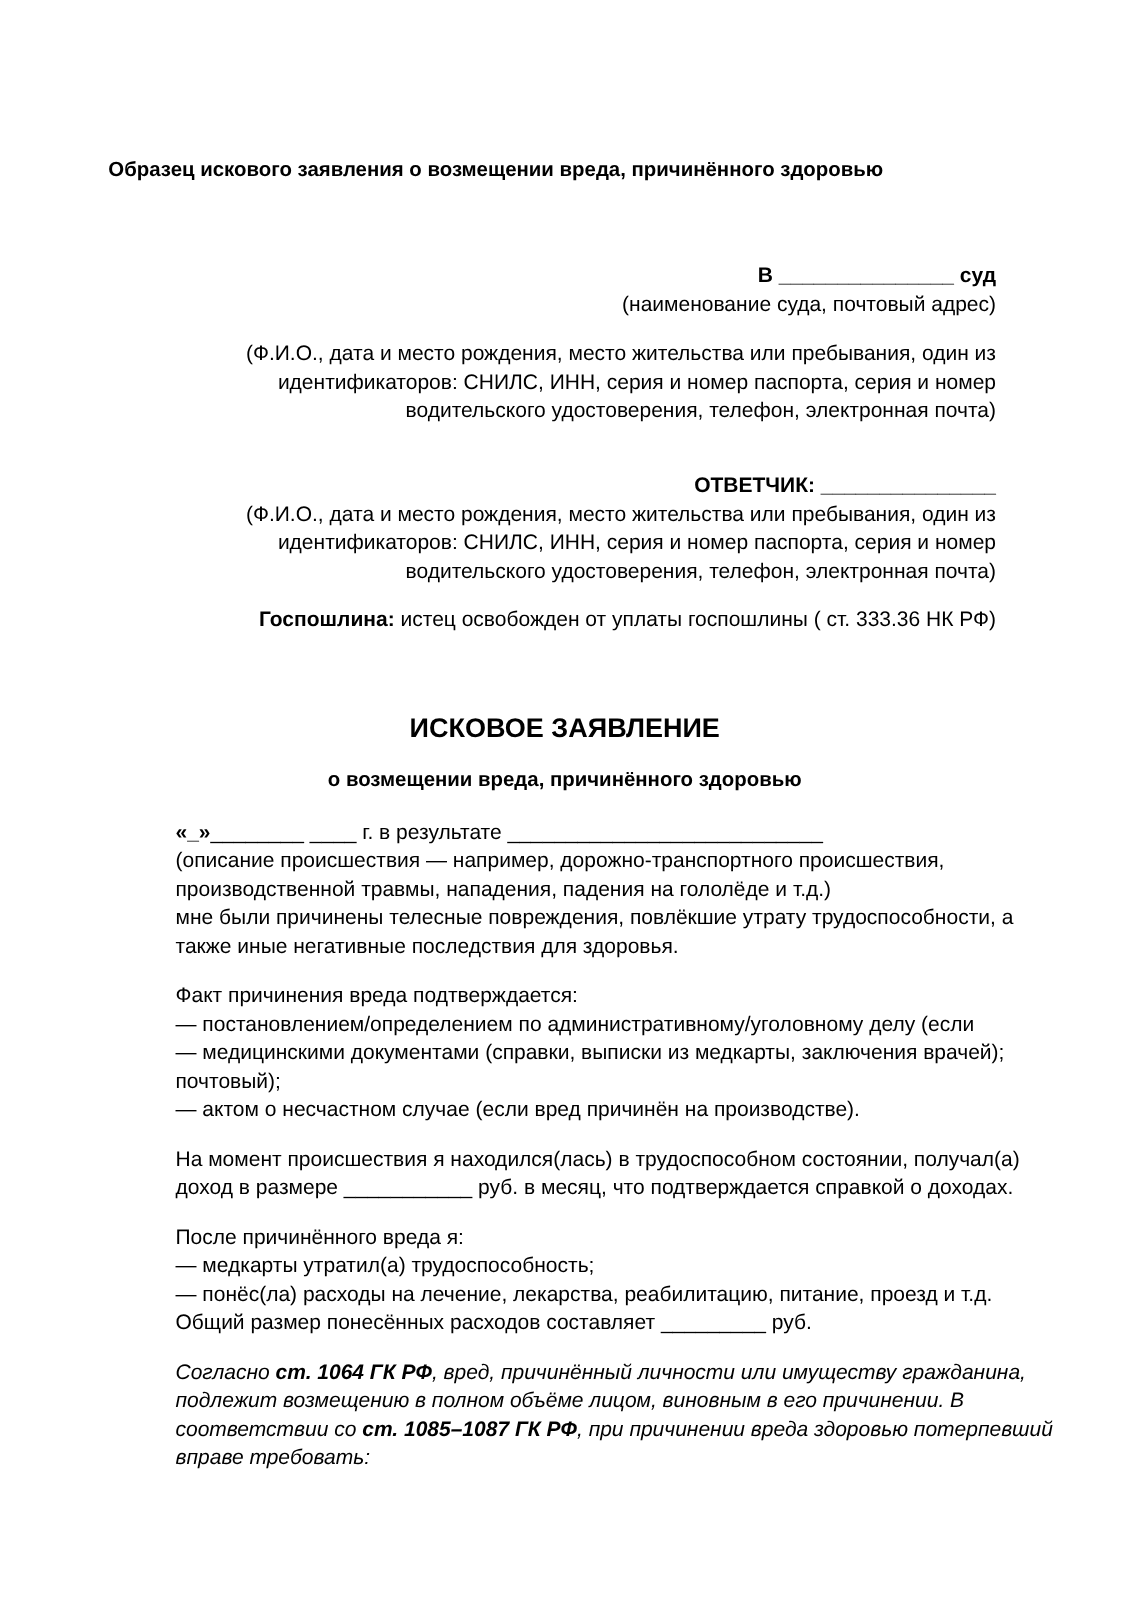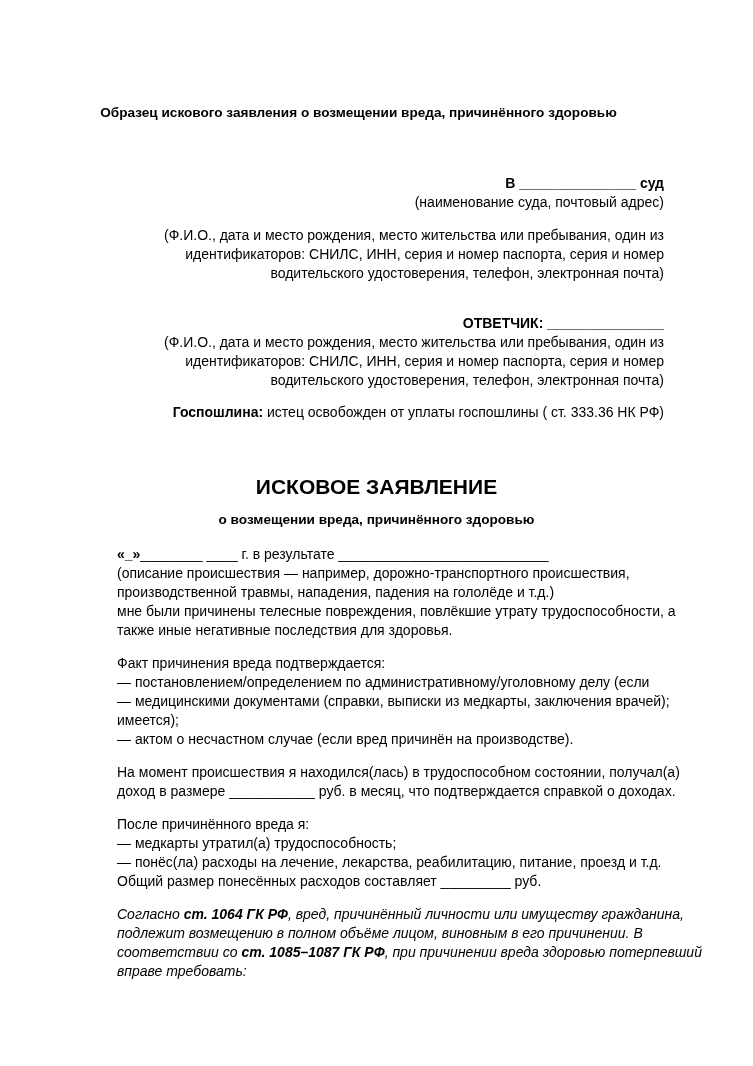--- a/index.html
+++ b/index.html
@@ -3,21 +3,21 @@
 <meta charset="utf-8">
 <style>
   html, body { margin: 0; padding: 0; background: #ffffff; }
   body {
     width: 753px; height: 1066px; overflow: hidden; position: relative;
     font-family: "Liberation Sans", sans-serif; color: #000; font-size: 14px;
   }
   .page { position: absolute; left: 0; top: 0; width: 753px; height: 1066px; }
   .doc-title {
     position: absolute; left: 0; width: 661px; top: 105px; text-align: center;
-    font-weight: bold; font-size: 13.6px; padding-left: 28px;
+    font-weight: bold; font-size: 13.6px;
   }
   .right-block {
     position: absolute; right: 89px; text-align: right; line-height: 19px; font-size: 14px;
   }
   .b { font-weight: bold; }
   .heading {
     position: absolute; left: 0; width: 753px; text-align: center; font-weight: bold;
   }
   .body-block {
     position: absolute; left: 89px; width: 580px; line-height: 19px; font-size: 14px; margin-left: 28px;
@@ -49,36 +49,36 @@
     </div>
     <div>(Ф.И.О., дата и место рождения, место жительства или пребывания, один из</div>
     <div>идентификаторов: СНИЛС, ИНН, серия и номер паспорта, серия и номер</div>
     <div>водительского удостоверения, телефон, электронная почта)</div>
   </div>
 
   <div class="right-block" style="top:403px;">
     <span class="b">Госпошлина:</span><span> истец освобожден от уплаты госпошлины ( ст. 333.36 НК РФ)</span>
   </div>
 
-  <div class="heading" style="top:475px; font-size:21px;">ИСКОВОЕ ЗАЯВЛЕНИЕ</div>
+  <div class="heading" style="top:475px; font-size:18px;">ИСКОВОЕ ЗАЯВЛЕНИЕ</div>
   <div class="heading" style="top:512px; font-size:13.6px;">о возмещении вреда, причинённого здоровью</div>
 
   <div class="body-block" style="top:545px;">
     <div><span class="b">«_»</span><span>________ ____ г. в результате ___________________________</span></div>
     <div> (описание происшествия — например, дорожно-транспортного происшествия,</div>
     <div>производственной травмы, нападения, падения на гололёде и т.д.)</div>
     <div> мне были причинены телесные повреждения, повлёкшие утрату трудоспособности, а</div>
     <div>также иные негативные последствия для здоровья.</div>
   </div>
 
   <div class="body-block" style="top:654px;">
     <div>Факт причинения вреда подтверждается:</div>
     <div> — постановлением/определением по административному/уголовному делу (если</div>
     <div> — медицинскими документами (справки, выписки из медкарты, заключения врачей);</div>
-    <div>имеется);</div>
+    <div>почтовый);</div>
     <div> — актом о несчастном случае (если вред причинён на производстве).</div>
   </div>
 
   <div class="body-block" style="top:763px;">
     <div>На момент происшествия я находился(лась) в трудоспособном состоянии, получал(а)</div>
     <div>доход в размере ___________ руб. в месяц, что подтверждается справкой о доходах.</div>
   </div>
 
   <div class="body-block" style="top:815px;">
     <div>После причинённого вреда я:</div>

